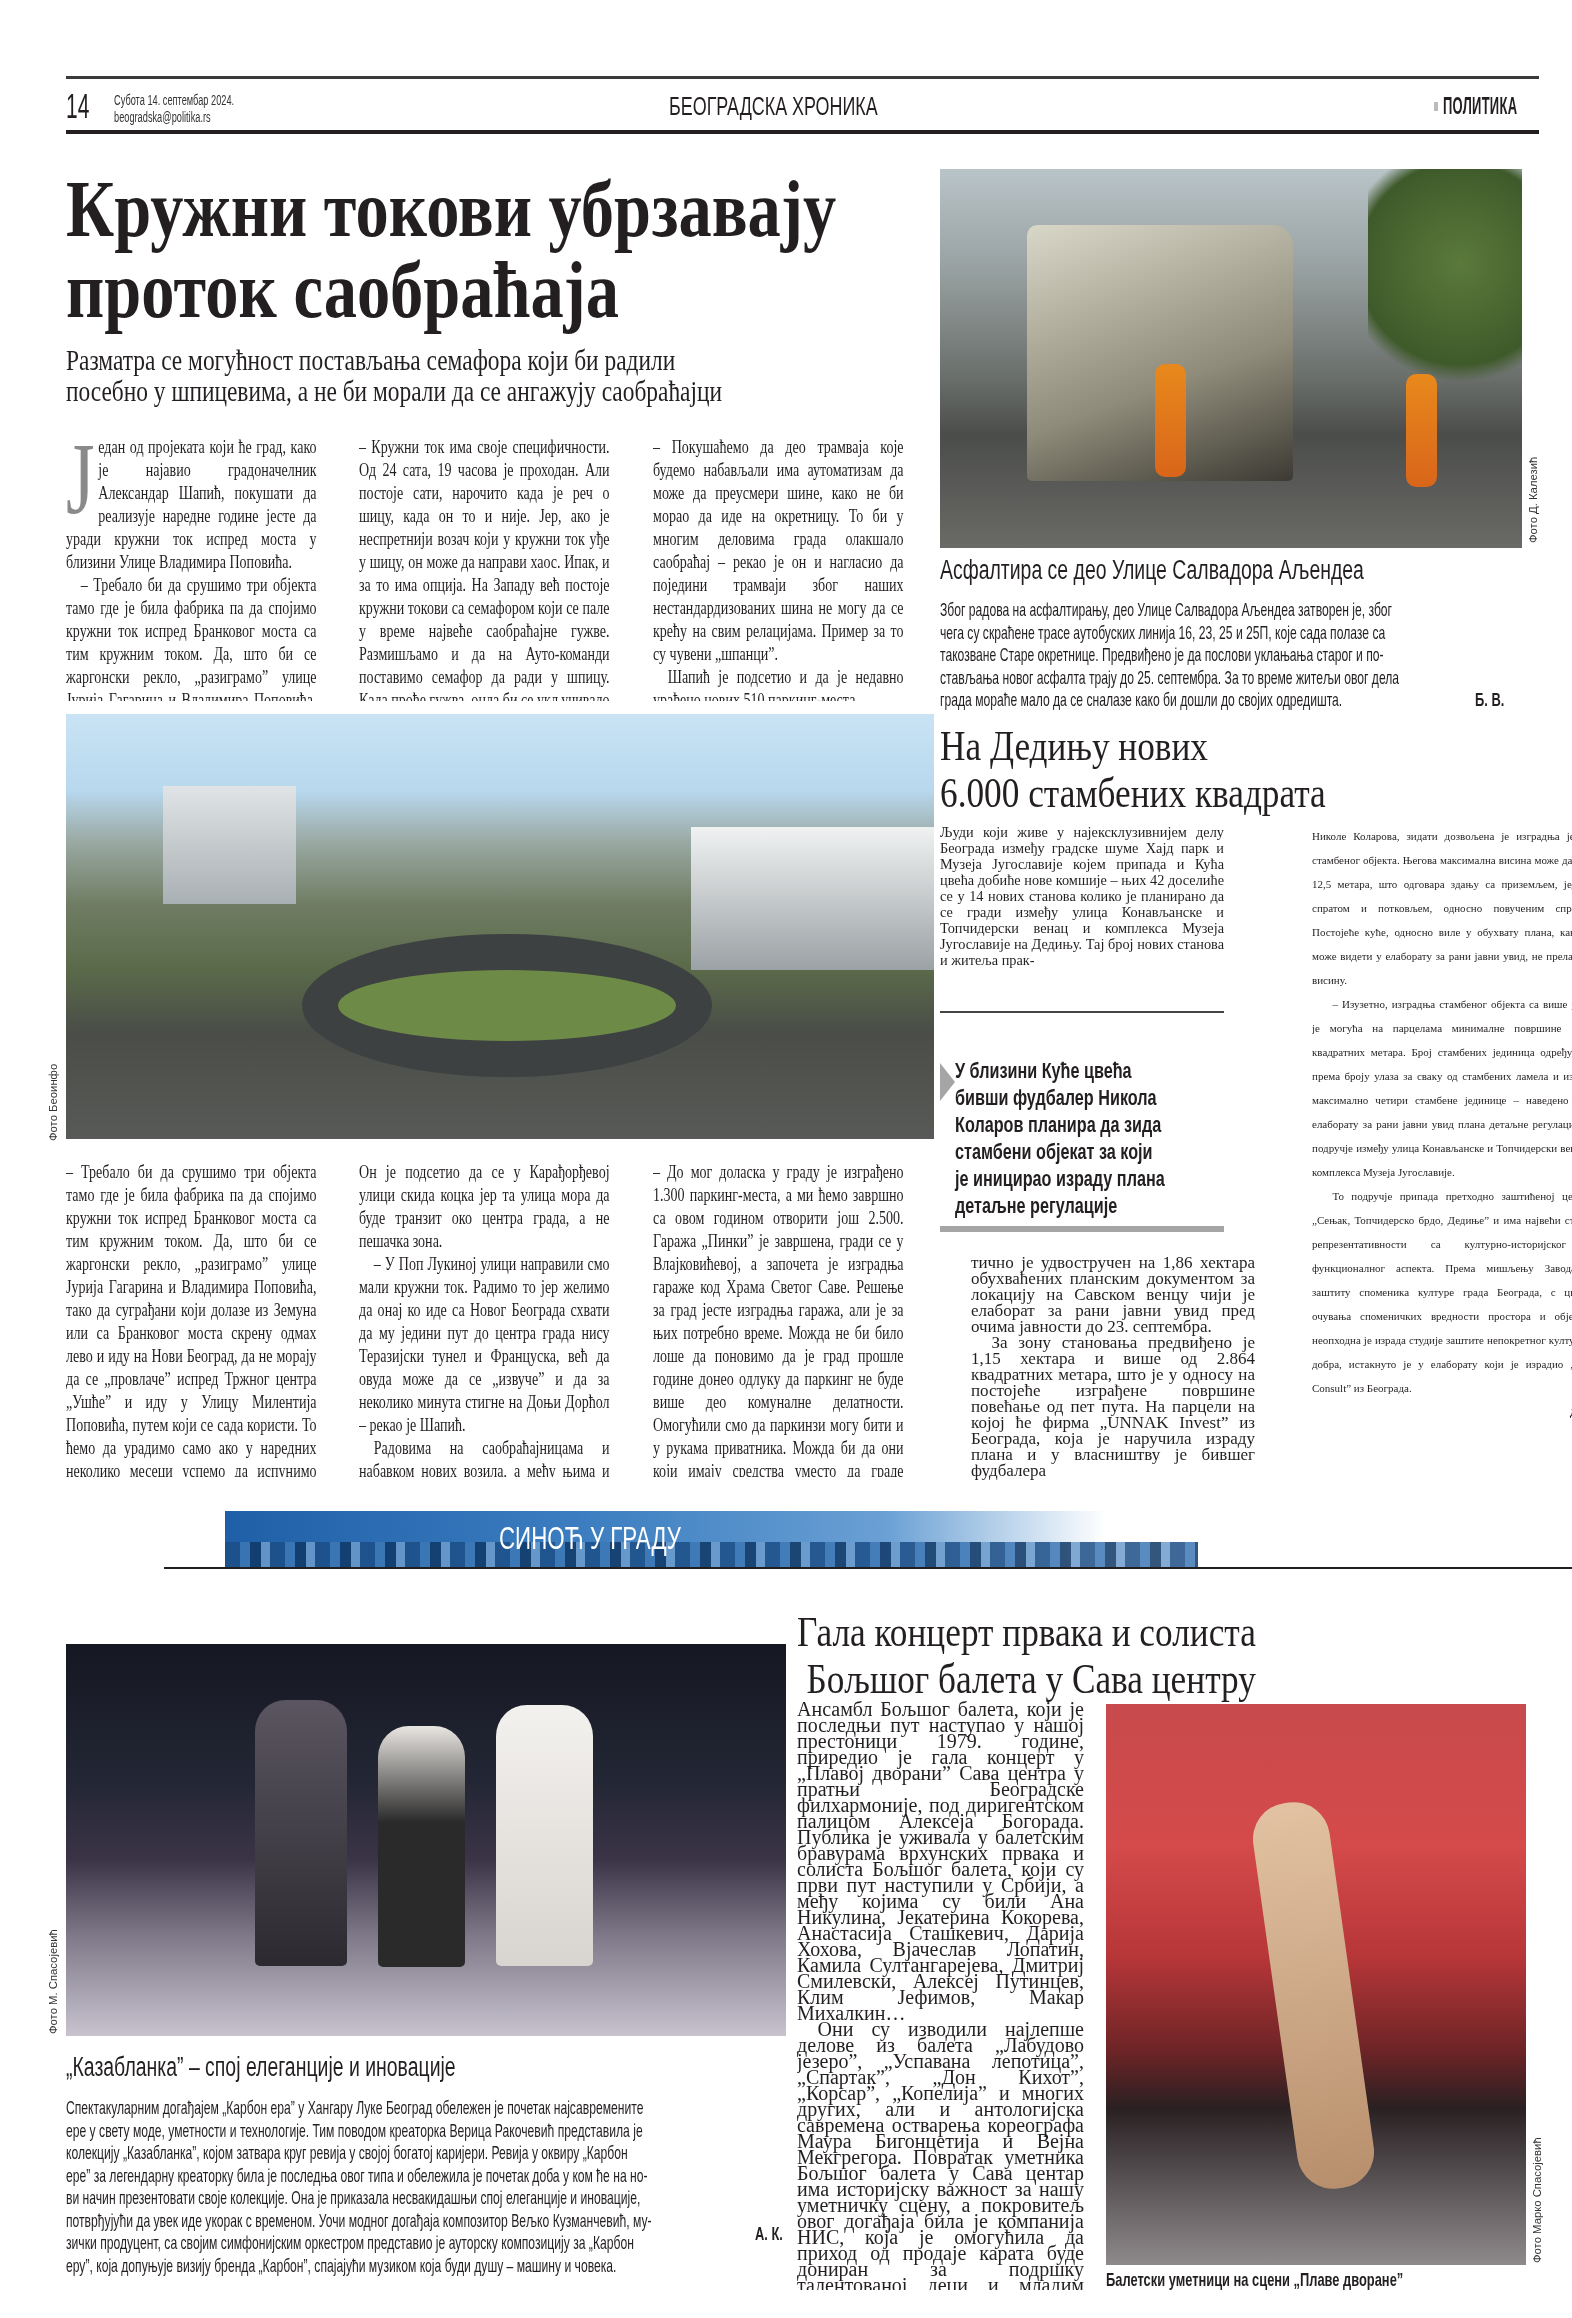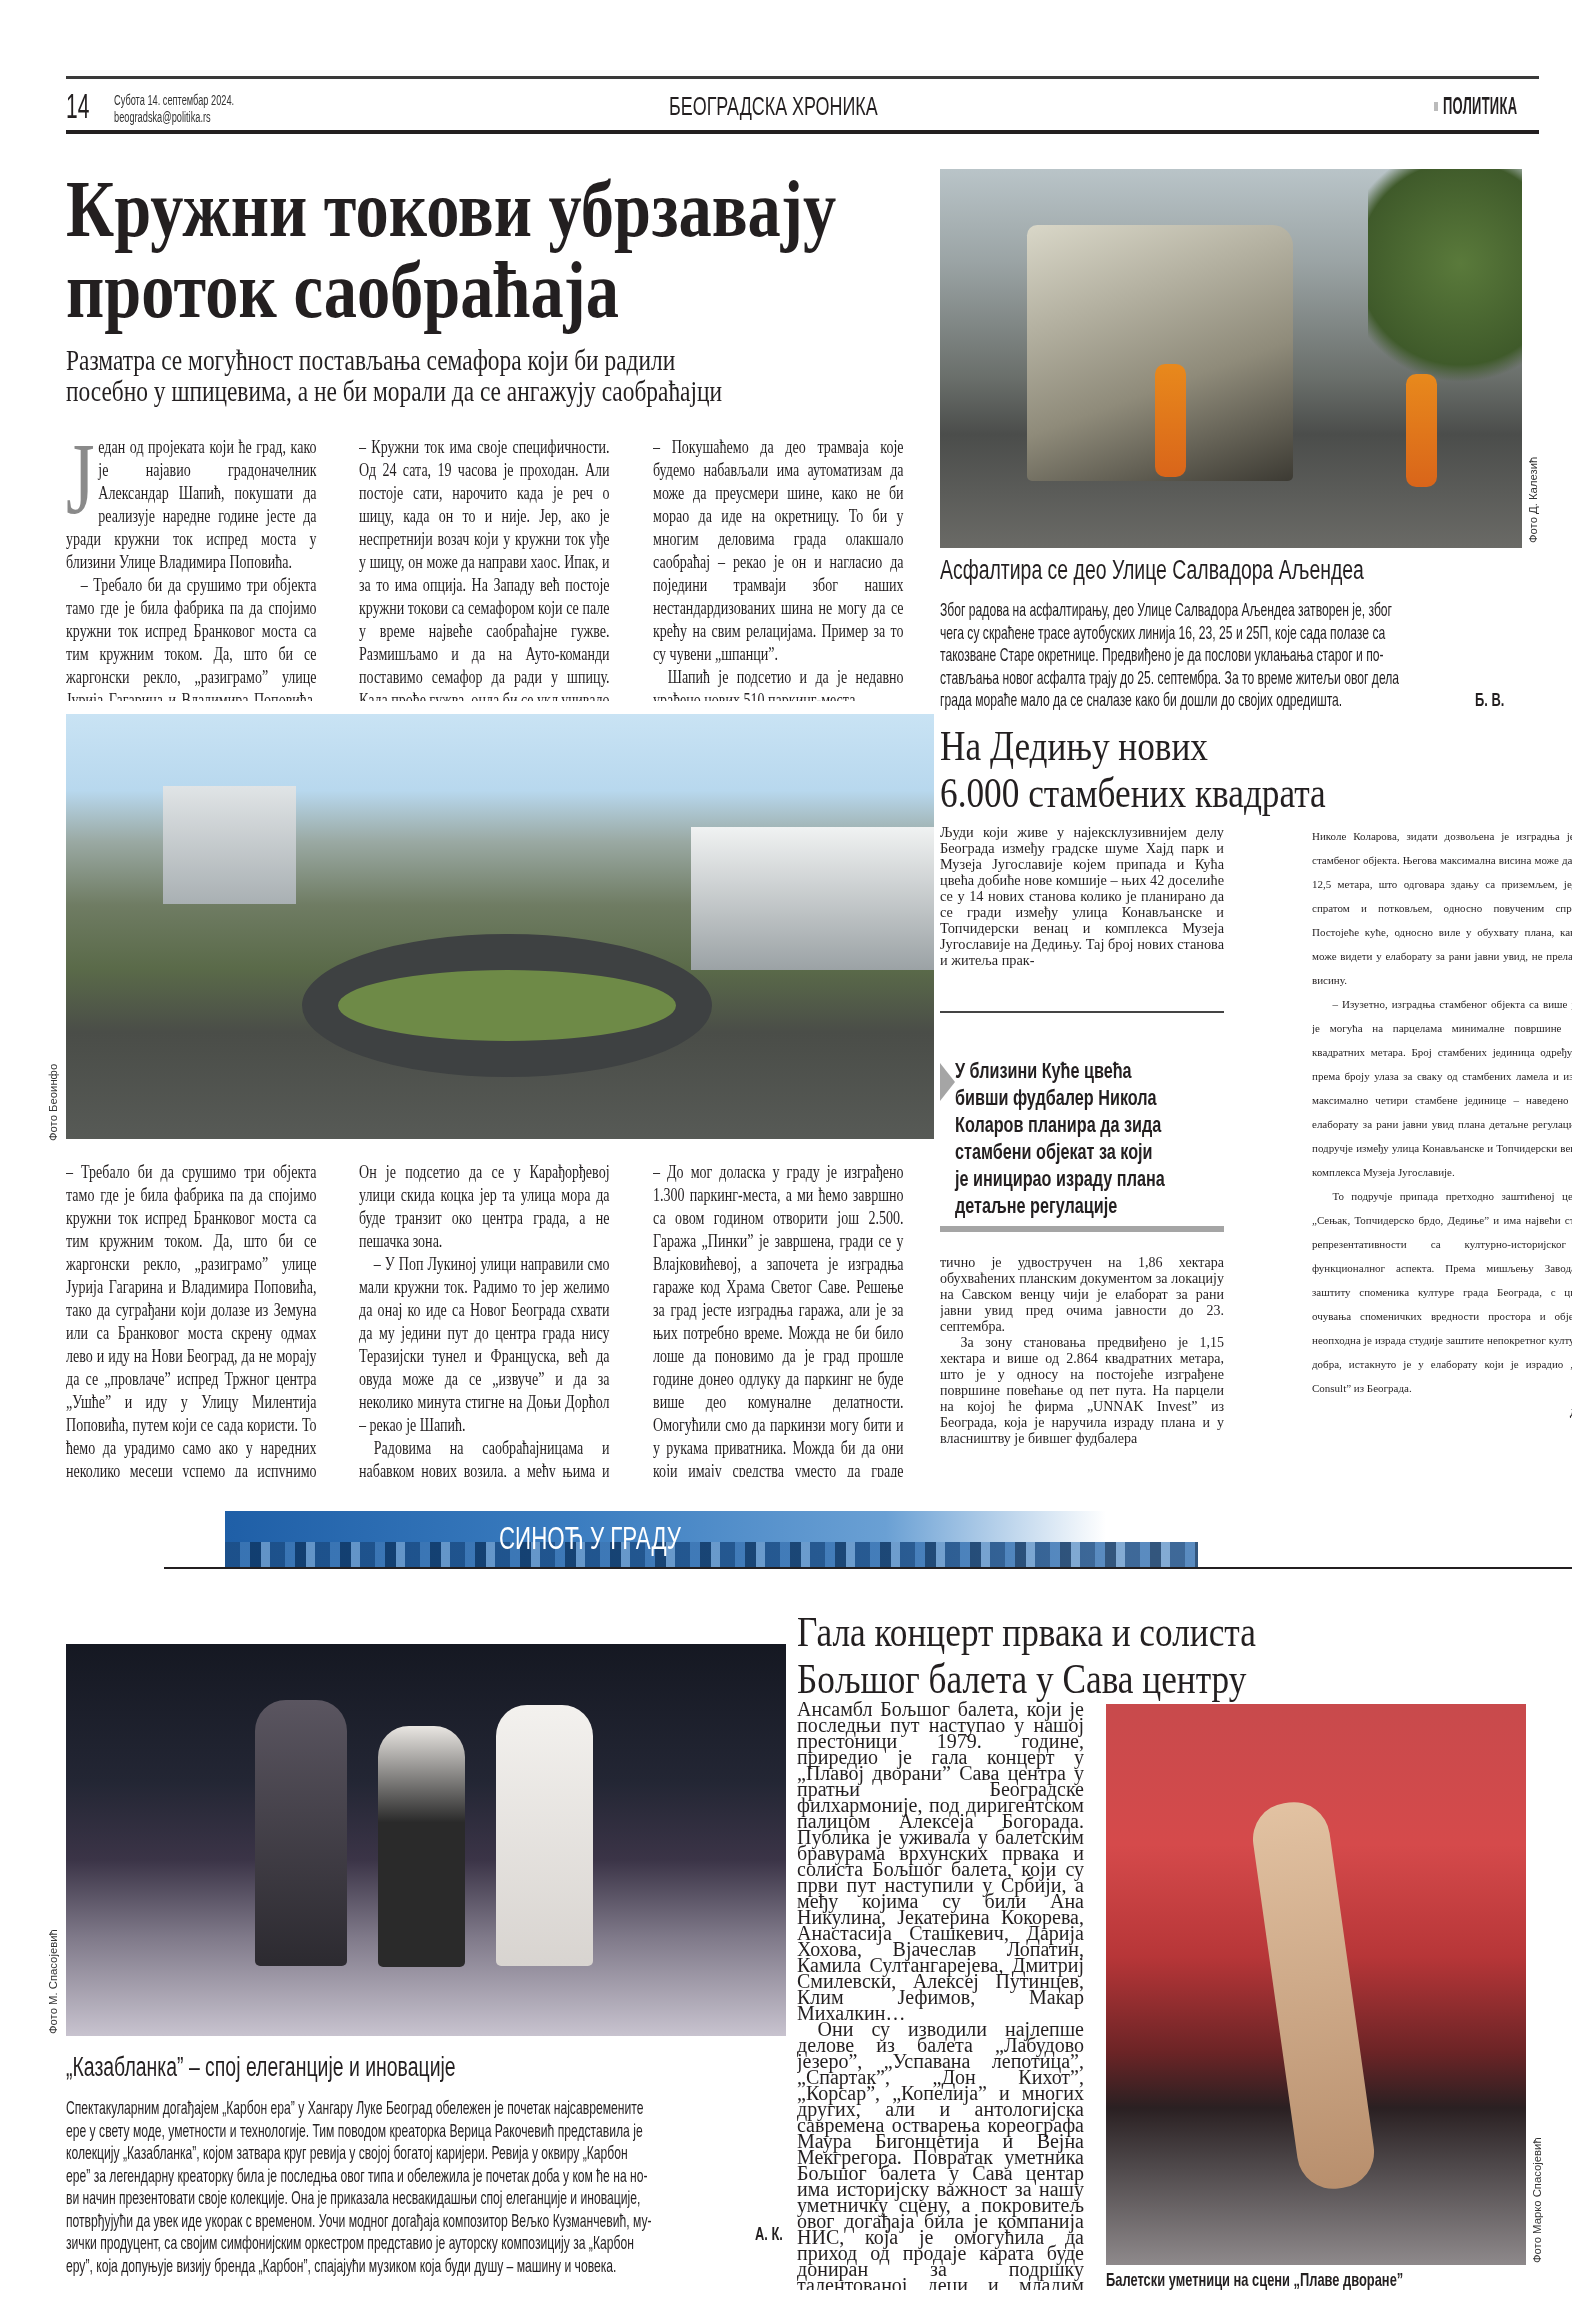--- a/index.html
+++ b/index.html
@@ -160,21 +160,21 @@
   <div class="rule"></div>
   <div class="tri"></div>
   <div class="txt">У близини Куће цвећа
 бивши фудбалер Никола
 Коларов планира да зида
 стамбени објекат за који
 је иницирао израду плана
 детаљне регулације</div>
   <div class="rule2"></div>
 </div>
-<div class="abs col-text" style="left:940px; top:1255px; width:284px; height:241px; overflow:hidden; font-size:14px; line-height:16px;">
+<div class="abs col-text" style="left:971px; top:1255px; width:284px; height:241px; overflow:hidden; font-size:17px; line-height:16px;">
   <p>тично је удвостручен на 1,86 хектара обухваћених планским документом за локацију на Савском венцу чији је елаборат за рани јавни увид пред очима јавности до 23. септембра.</p>
   <p>За зону становања предвиђено је 1,15 хектара и више од 2.864 квадратних метара, што је у односу на постојеће изграђене површине повећање од пет пута. На парцели на којој ће фирма „UNNAK Invest” из Београда, која је наручила израду плана и у власништву је бившег фудбалера</p>
 </div>
 <div class="abs col-text" style="left:1312px; top:824px; width:284px; height:666px; overflow:hidden; font-size:11px; line-height:24px;">
   <p>Николе Коларова, зидати дозвољена је изградња једног стамбеног објекта. Његова максимална висина може да буде 12,5 метара, што одговара здању са приземљем, једним спратом и потковљем, односно повученим спратом. Постојеће куће, односно виле у обухвату плана, како се може видети у елаборату за рани јавни увид, не прелазе ту висину.</p>
   <p>– Изузетно, изградња стамбеног објекта са више улаза је могућа на парцелама минималне површине 1.800 квадратних метара. Број стамбених јединица одређује се према броју улаза за сваку од стамбених ламела и износи максимално четири стамбене јединице – наведено је у елаборату за рани јавни увид плана детаљне регулације за подручје између улица Конављанске и Топчидерски венац и комплекса Музеја Југославије.</p>
   <p>То подручје припада претходно заштићеној целини „Сењак, Топчидерско брдо, Дедиње” и има највећи степен репрезентативности са културно-историјског и функционалног аспекта. Према мишљењу Завода за заштиту споменика културе града Београда, с циљем очувања споменичких вредности простора и објеката, неопходна је израда студије заштите непокретног културног добра, истакнуто је у елаборату који је израдио „IBM Consult” из Београда.</p>
   <p class="byline">Д. М.</p>
 </div>
 
@@ -197,21 +197,21 @@
   <div class="caption-text">ере у свету моде, уметности и технологије. Тим поводом креаторка Верица Ракочевић представила је</div>
   <div class="caption-text">колекцију „Казабланка”, којом затвара круг ревија у својој богатој каријери. Ревија у оквиру „Карбон</div>
   <div class="caption-text">ере” за легендарну креаторку била је последња овог типа и обележила је почетак доба у ком ће на но-</div>
   <div class="caption-text">ви начин презентовати своје колекције. Она је приказала несвакидашњи спој елеганције и иновације,</div>
   <div class="caption-text">потврђујући да увек иде укорак с временом. Уочи модног догађаја композитор Вељко Кузманчевић, му-</div>
   <div class="caption-text">зички продуцент, са својим симфонијским оркестром представио је ауторску композицију за „Карбон</div>
   <div class="caption-text">еру”, која допуњује визију бренда „Карбон”, спајајући музиком која буди душу – машину и човека.</div>
 </div>
 <div class="abs" style="left:755px; top:2223px; font-family:'Liberation Sans',sans-serif; font-weight:bold; font-size:18.4px; transform:scaleX(0.7); transform-origin:left;">А. К.</div>
 
-<div class="abs" style="left:797px; top:1608px;">
+<div class="abs" style="left:797px; top:1608px;text-align:right;">
   <div class="sub-head">Гала концерт првака и солиста</div>
   <div class="sub-head">Бољшог балета у Сава центру</div>
 </div>
 <div class="abs col-text" style="left:797px; top:1701px; width:287px; height:589px; overflow:hidden; font-size:20px; line-height:16px;">
   <p>Ансамбл Бољшог балета, који је последњи пут наступао у нашој престоници 1979. године, приредио је гала концерт у „Плавој дворани” Сава центра у пратњи Београдске филхармоније, под диригентском палицом Алексеја Богорада. Публика је уживала у балетским бравурама врхунских првака и солиста Бољшог балета, који су први пут наступили у Србији, а међу којима су били Ана Никулина, Јекатерина Кокорева, Анастасија Сташкевич, Дарија Хохова, Вјачеслав Лопатин, Камила Султангарејева, Дмитриј Смилевски, Алексеј Путинцев, Клим Јефимов, Макар Михалкин…</p>
   <p>Они су изводили најлепше делове из балета „Лабудово језеро”, „Успавана лепотица”, „Спартак”, „Дон Кихот”, „Корсар”, „Копелија” и многих других, али и антологијска савремена остварења кореографа Маура Бигонцетија и Вејна Мекгрегора. Повратак уметника Бољшог балета у Сава центар има историјску важност за нашу уметничку сцену, а покровитељ овог догађаја била је компанија НИС, која је омогућила да приход од продаје карата буде дониран за подршку талентованој деци и младим уметницима у Србији.</p>
   <p class="byline">А. К.</p>
 </div>
 <div class="abs photo photo-ballet">
   <div class="dancer"></div>

